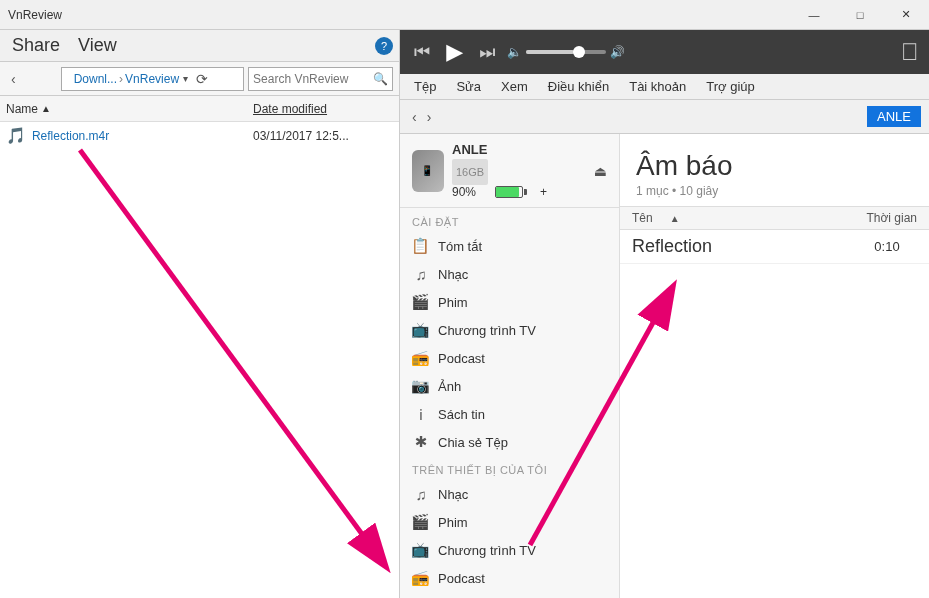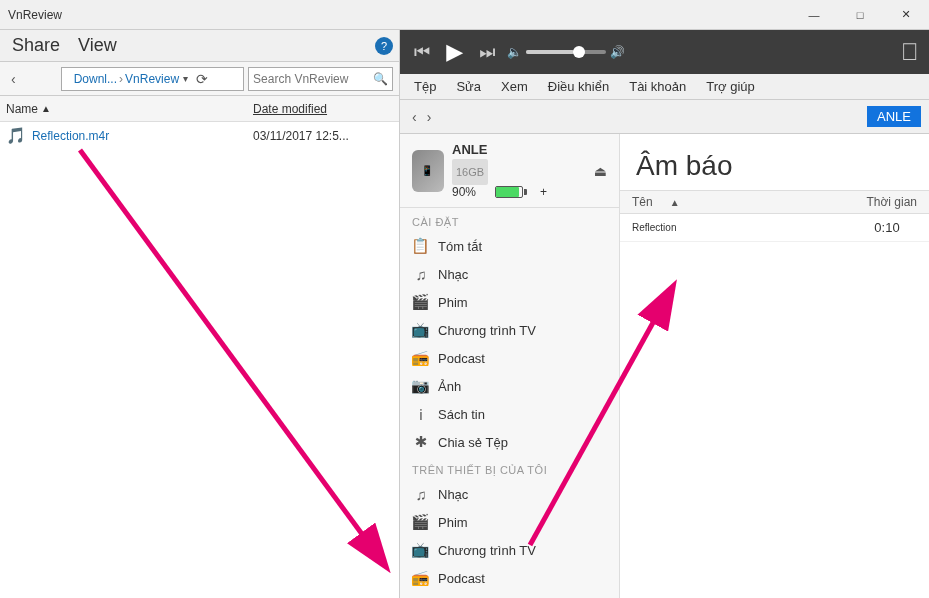--- a/index.html
+++ b/index.html
@@ -83,21 +83,21 @@
     
     .itunes-content { flex: 1; display: flex; flex-direction: column; overflow: hidden; }
     .content-header { padding: 16px 16px 8px; border-bottom: 1px solid #ddd; }
     .content-title { font-size: 28px; font-weight: 300; color: #333; }
     .content-meta { font-size: 12px; color: #888; margin-top: 2px; }
     .content-table-header { display: flex; align-items: center; padding: 4px 12px; background: #f5f5f5; border-bottom: 1px solid #ddd; }
     .table-col-name { flex: 1; font-size: 12px; color: #555; cursor: pointer; display: flex; align-items: center; gap: 17px; }
     .table-col-time { width: 60px; font-size: 12px; color: #555; text-align: right; }
     .content-table-body { flex: 1; overflow-y: auto; }
     .table-row { display: flex; align-items: center; padding: 6px 12px; border-bottom: 1px solid #f0f0f0; cursor: pointer; }
-    .row-name { flex: 1; font-size: 10px; color: #333; }
+    .row-name { flex: 1; font-size: 18px; color: #333; }
     .row-time { width: 60px; font-size: 13px; color: #333; text-align: center; }
 
     
     .arrows-overlay { position: absolute; top: 0; left: 0; width: 929px; height: 598px; pointer-events: none; }
   </style>
 </head>
 <body>
 
 <div class="window-chrome">
   <span class="window-title">VnReview</span>
@@ -259,20 +259,21 @@
         <div class="sidebar-item">
           <span class="sidebar-icon">📖</span>
           <span class="sidebar-label">Sách</span>
         </div>
 
       </div>
 
       <div class="itunes-content">
         <div class="content-header">
           <div class="content-title">Âm báo</div>
+          <div class="content-meta">1 mục • 10 giây</div>
         </div>
         <div class="content-table-header">
           <div class="table-col-name">
             <span>Tên</span>
             <span style="font-size:10px;">▲</span>
           </div>
           <div class="table-col-time">Thời gian</div>
         </div>
         <div class="content-table-body">
           <div class="table-row">

